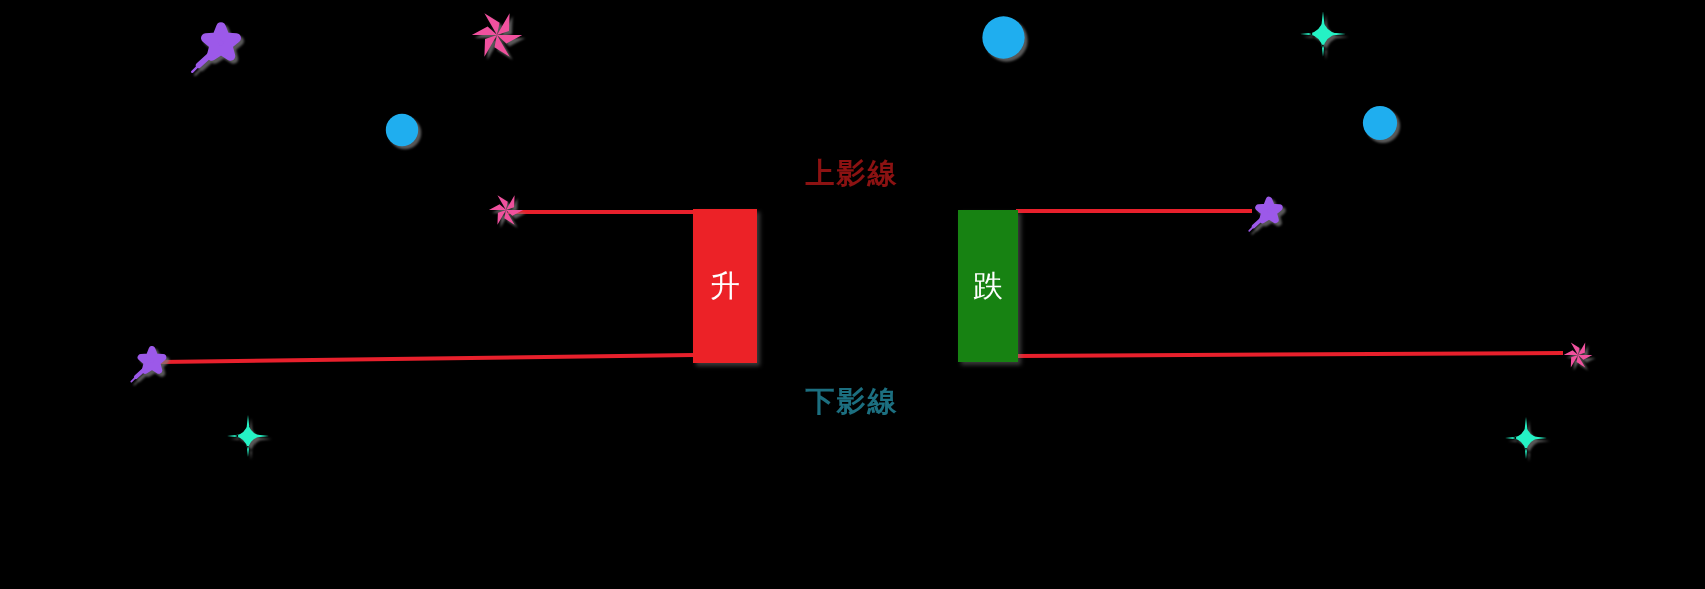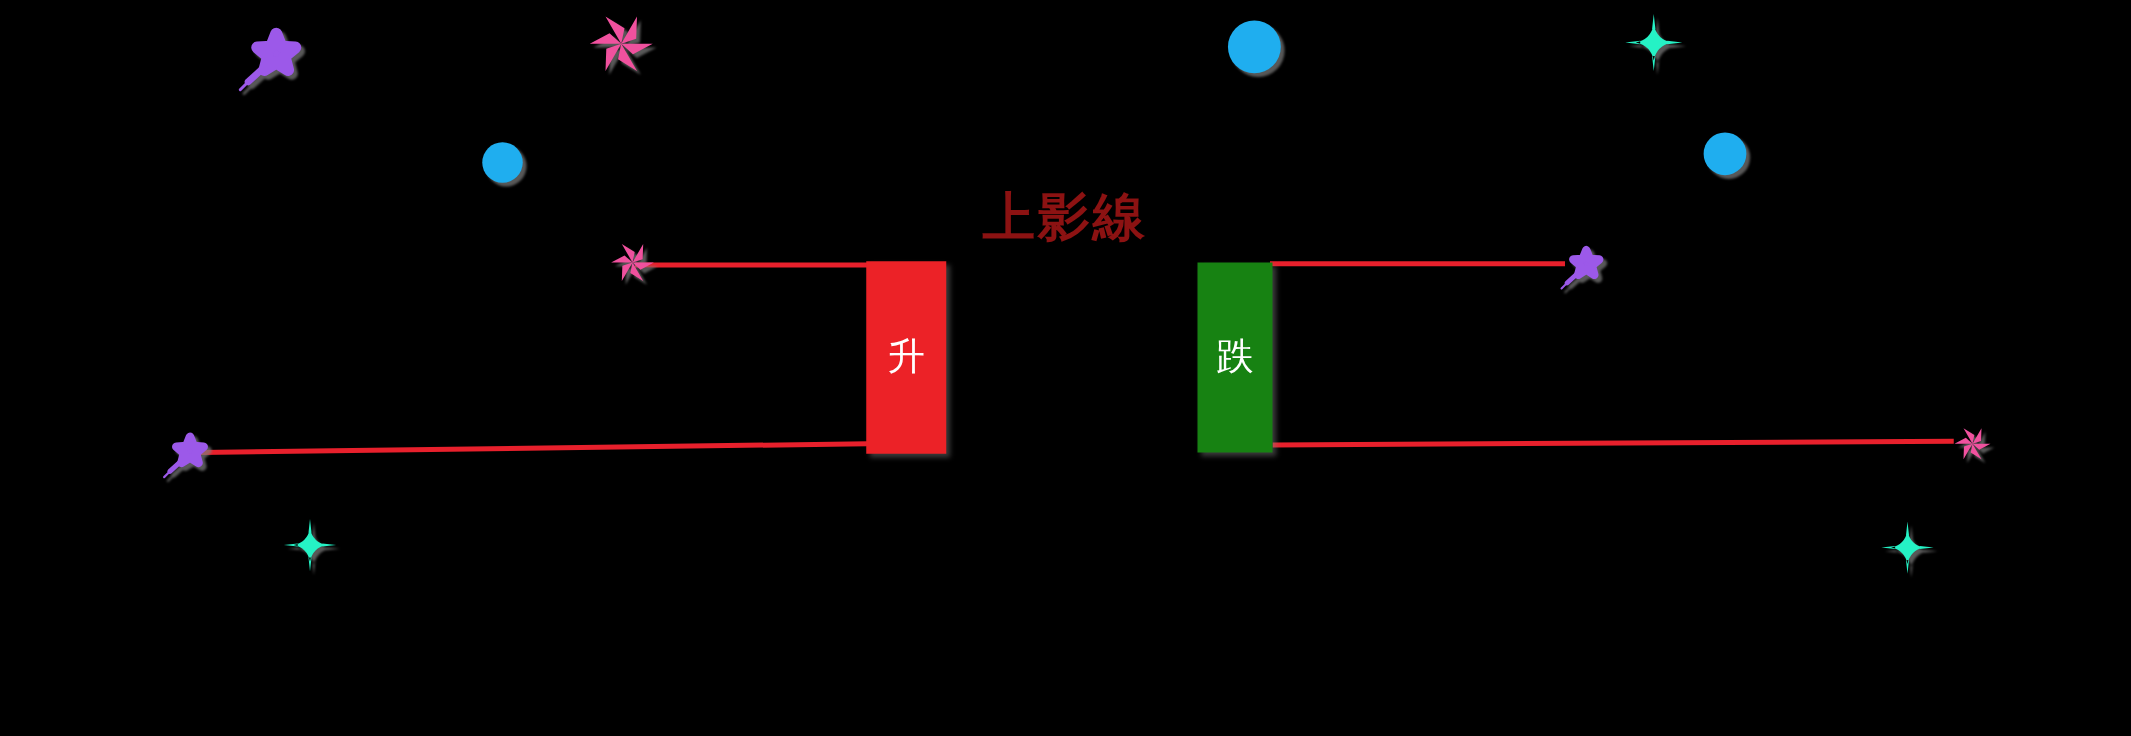--- a/index.html
+++ b/index.html
@@ -30,21 +30,21 @@
   .candle-label {
     color: #ffffff;
     font-size: 30px;
     line-height: 1;
     user-select: none;
   }
   .shadow-label {
     position: absolute;
     width: 150px; height: 40px;
     display: flex; align-items: center; justify-content: center;
-    font-size: 42px; font-weight: bold;
+    font-size: 29px; font-weight: bold;
     letter-spacing: 2px;
     user-select: none;
   }
   .shadow-label-upper { left: 777px; top: 154px; }
   .shadow-label-lower { left: 777px; top: 382px; }
   .decor-layer { position: absolute; left: 0; top: 0; width: 0; height: 0; }
   .decor {
     position: absolute;
     overflow: visible;
     filter: drop-shadow(3px 3px 1px rgba(125,125,125,0.7));
@@ -94,20 +94,21 @@
   <div class="candle candle-bull" style="background-color: rgb(236, 34, 39);">
     <span class="candle-label" style="color: rgb(255, 255, 255);">升</span>
   </div>
 
   <div class="candle candle-bear" style="background-color: rgb(23, 130, 18);">
     <span class="candle-label" style="color: rgb(255, 255, 255);">跌</span>
   </div>
 
   <div class="shadow-label shadow-label-upper" style="color: rgb(140, 18, 18);">上影線</div>
 
+  <div class="shadow-label shadow-label-lower" style="color: rgb(28, 111, 128);">下影線</div>
 
   <div class="decor-layer">
       <svg viewBox="-40 -40 80 80" width="64" height="64" class="decor" style="left: 189px; top: 11px; color: rgb(156, 89, 233);">
         <use href="#sym-shooting-star"></use>
       </svg>
       <svg viewBox="-40 -40 80 80" width="46" height="46" class="decor" style="left: 129px; top: 338px; color: rgb(156, 89, 233);">
         <use href="#sym-shooting-star"></use>
       </svg>
       <svg viewBox="-40 -40 80 80" width="44" height="44" class="decor" style="left: 1247px; top: 189px; color: rgb(156, 89, 233);">
         <use href="#sym-shooting-star"></use>

